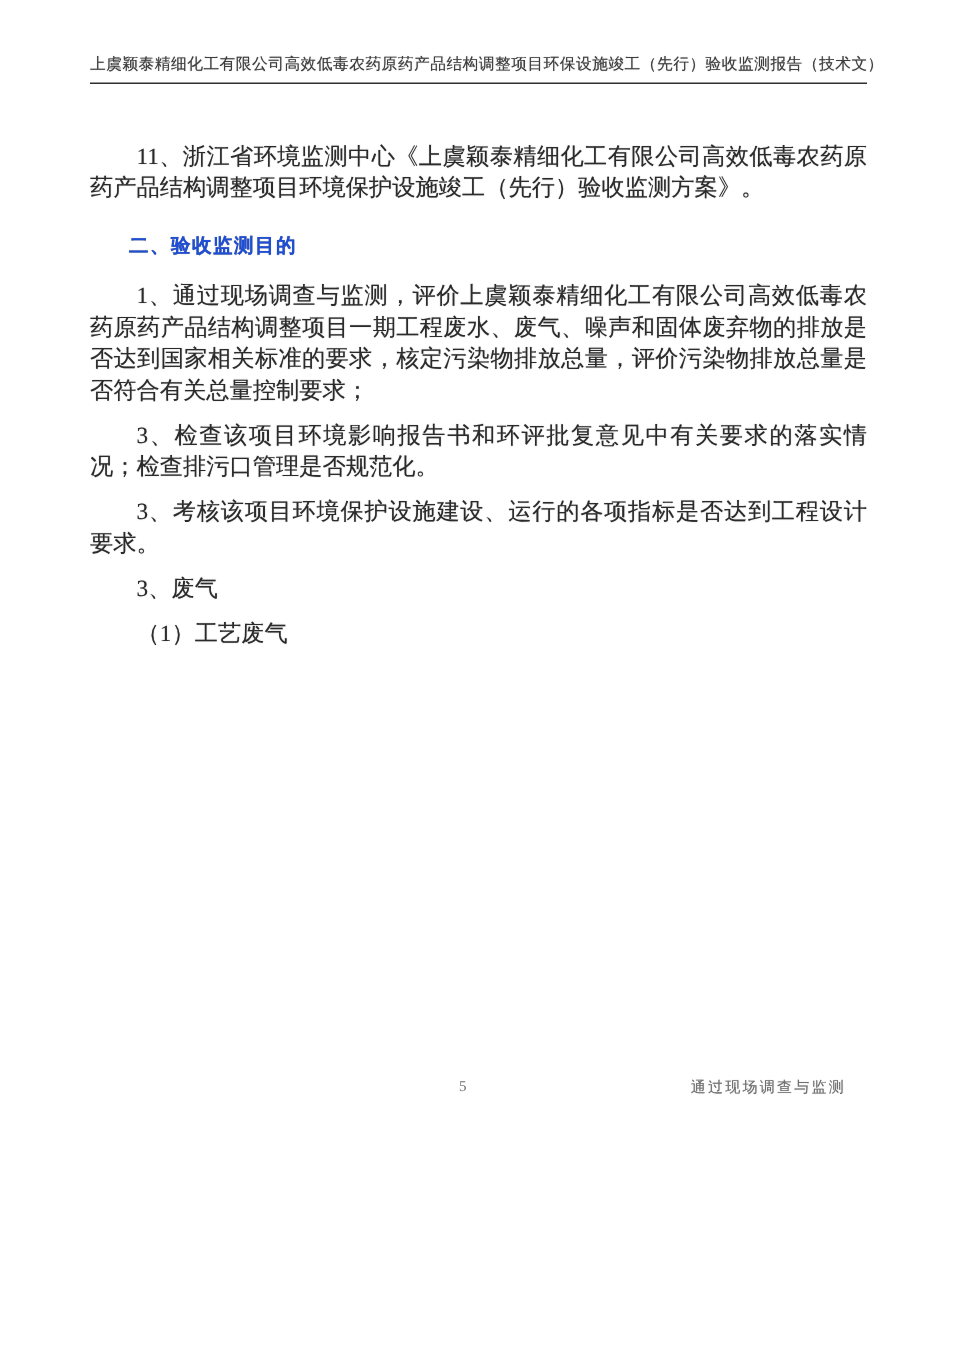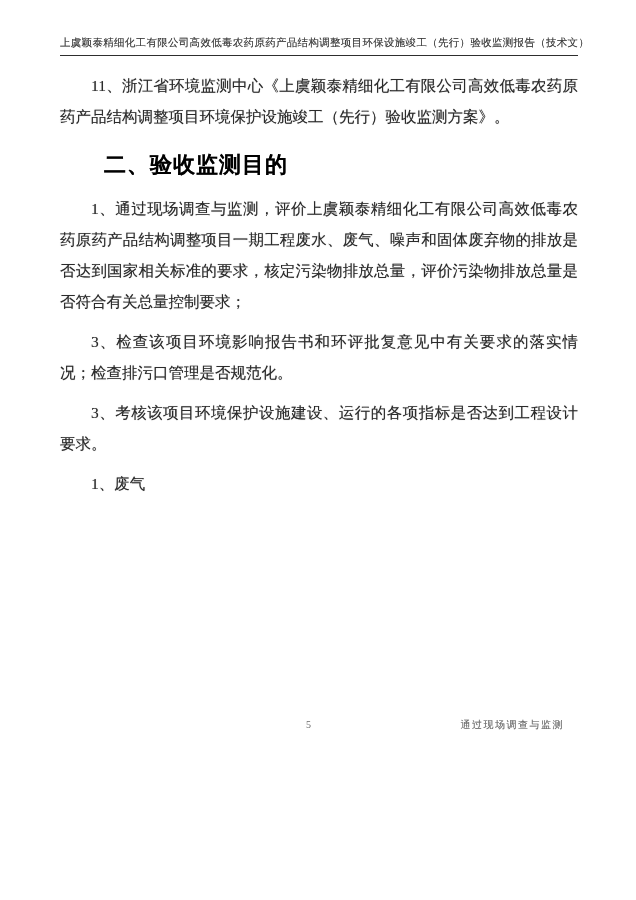--- a/index.html
+++ b/index.html
@@ -22,39 +22,39 @@
     font-size: 10.5px;
     color: #3d3d3d;
     text-align: center;
     letter-spacing: 0.3px;
     padding-bottom: 5px;
     border-bottom: 1.5px solid #2e2e2e;
     white-space: nowrap;
     text-shadow: 0 0 0.6px rgba(50,50,50,0.55);
   }
   .content {
-    margin-top: 14px;
+    margin-top: 38px;
     font-size: 15.5px;
-    line-height: 31px;
+    line-height: 21px;
     text-align: justify;
     text-justify: inter-ideograph;
   }
   .para {
     text-indent: 2em;
     margin: 9px 0;
     color: #2b2b2b;
     text-shadow: 0 0 0.7px rgba(40,40,40,0.5);
   }
   .heading {
     font-family: "Liberation Sans", sans-serif;
     font-weight: bold;
-    font-size: 22px;
+    font-size: 13px;
     padding-left: 2em;
     margin: 17px 0 13px 0;
-    color: #000000;
+    color: #1d4ed8;
     letter-spacing: 1px;
     text-shadow: 0 0 0.5px rgba(0,0,0,0.6);
   }
   .footer-pageno {
     position: absolute;
     left: 306px;
     bottom: 54px;
     font-size: 10px;
     color: #6a6a6a;
   }
@@ -82,22 +82,23 @@
 
       <h2 class="heading">二、验收监测目的</h2>
 
       <p class="para">1、通过现场调查与监测，评价上虞颖泰精细化工有限公司高效低毒农药原药产品结构调整项目一期工程废水、废气、噪声和固体废弃物的排放是否达到国家相关标准的要求，核定污染物排放总量，评价污染物排放总量是否符合有关总量控制要求；</p>
 
       <p class="para">3、检查该项目环境影响报告书和环评批复意见中有关要求的落实情况；检查排污口管理是否规范化。</p>
 
       <p class="para">3、考核该项目环境保护设施建设、运行的各项指标是否达到工程设计要求。</p>
 
 
-      <p class="para">1、废气</p>
+      <p class="para">3、废气</p>
 
+      <p class="para">（1）工艺废气</p>
 
 
     </div>
   </div>
 
   <div class="footer-pageno">5</div>
 
   <div class="footer-org">通过现场调查与监测</div>
 </div>
 

